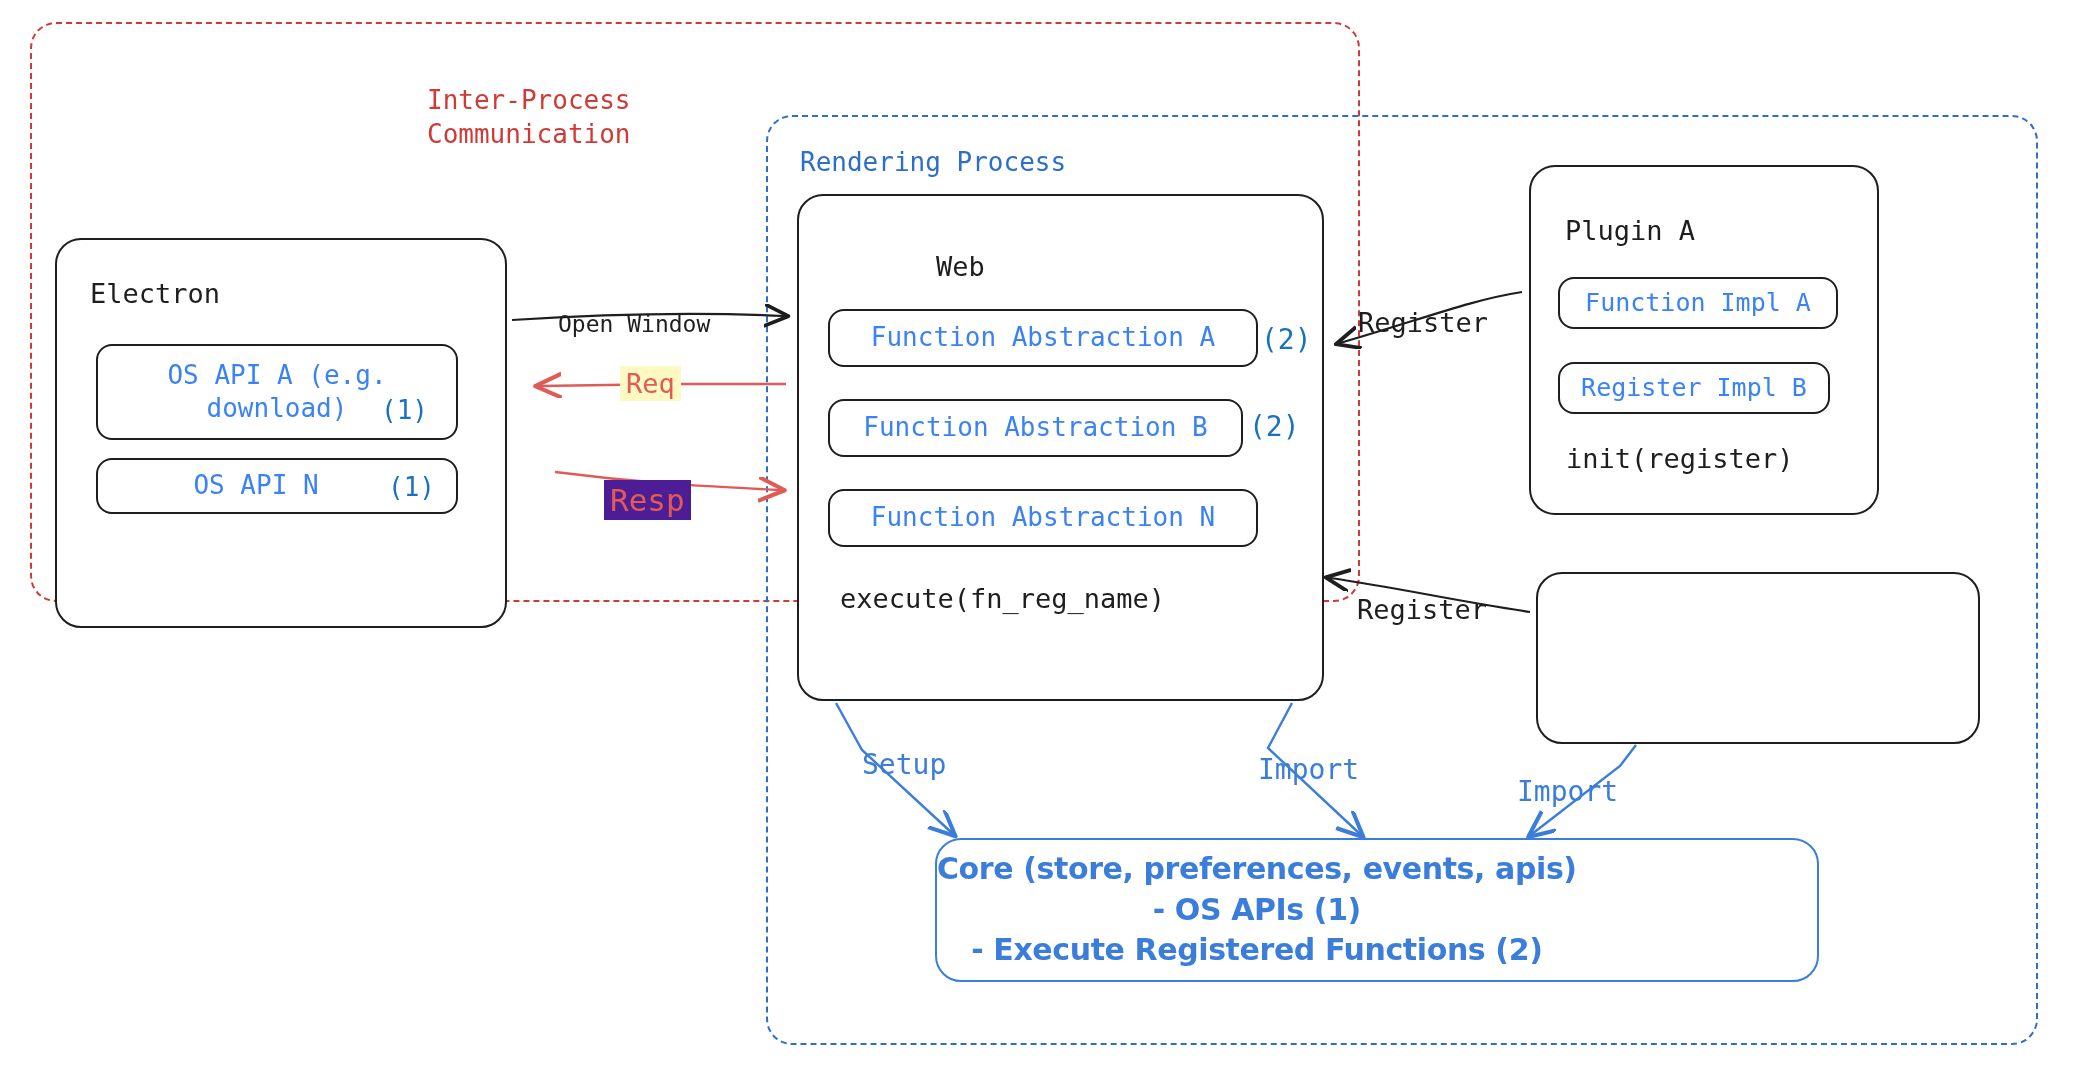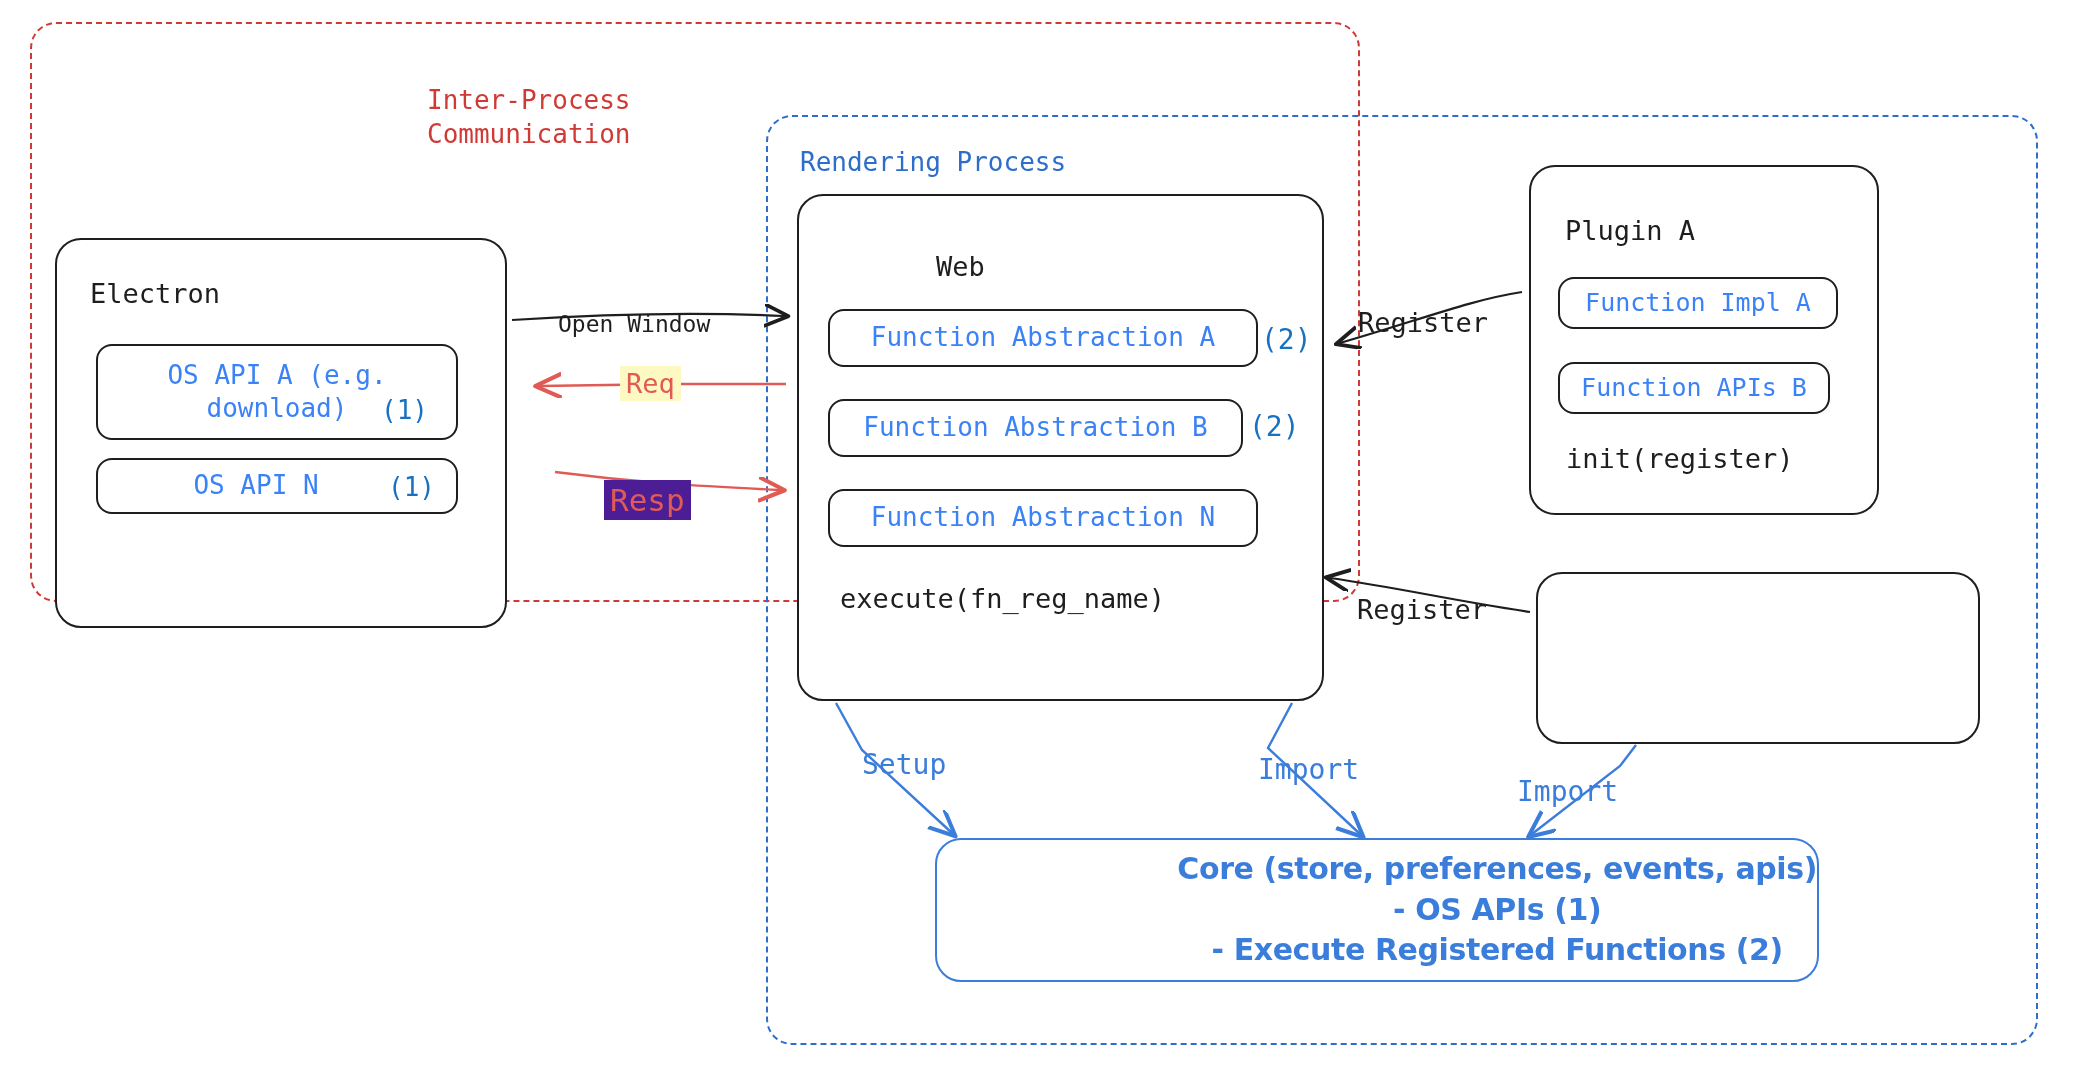--- a/index.html
+++ b/index.html
@@ -52,21 +52,21 @@
     position:absolute;white-space:pre;color:#1e1e1e;text-align:right;
   }
 
   .marker{
     position:absolute;white-space:pre;color:#1971c2;
   }
 
   .core-box{
     position:absolute;box-sizing:border-box;
     border:2.6px solid #3b7ddb;border-radius:26px;background:#fff;
-    display:flex;align-items:center;justify-content:flex-end;
+    display:flex;align-items:center;justify-content:flex-start;
     color:#3b7ddb;text-align:center;white-space:pre;
     font-family:"DejaVu Sans","Liberation Sans",sans-serif;
     font-weight:700;line-height:1.35;letter-spacing:-0.4px;
   }
 
   .free-text{position:absolute;white-space:pre;}
 </style>
 </head>
 <body>
 
@@ -118,21 +118,21 @@
 
   <div class="node rounded-lg" style="left:1529px;top:165px;width:350px;height:350px;"></div>
 
   <div class="box-title" style="left:1565px;top:215px;font-size:27px;">Plugin A</div>
 
   <div class="node rounded-sm" style="left:1558px;top:277px;width:280px;height:52px;font-size:25px;">
     <span>Function Impl A</span>
   </div>
 
   <div class="node rounded-sm" style="left:1558px;top:362px;width:272px;height:52px;font-size:25px;">
-    <span>Function APIs B</span>
+    <span>Register Impl B</span>
   </div>
 
   <div class="box-title" style="left:1566px;top:443px;font-size:27px;">init(register)</div>
 
   <div class="node rounded-lg" style="left:1536px;top:572px;width:444px;height:172px;"></div>
 
   <div class="core-box" style="left:935px;top:838px;width:884px;height:144px;font-size:30px;">
     <span>Core (store, preferences, events, apis)
 - OS APIs (1)
 - Execute Registered Functions (2)</span>

